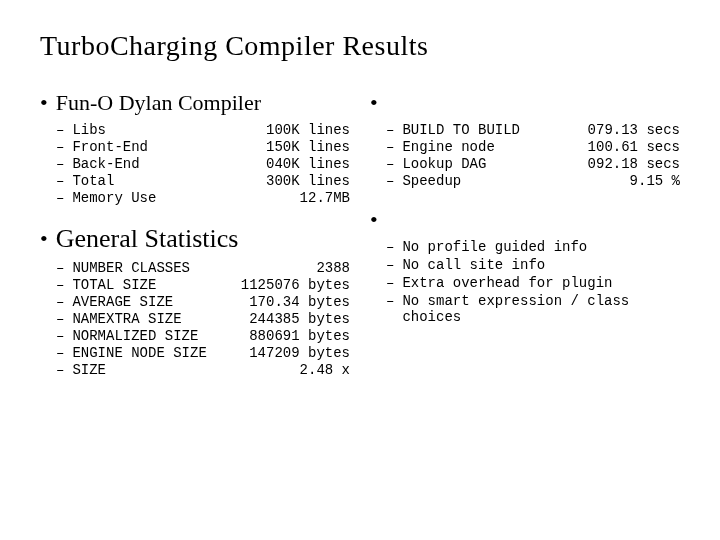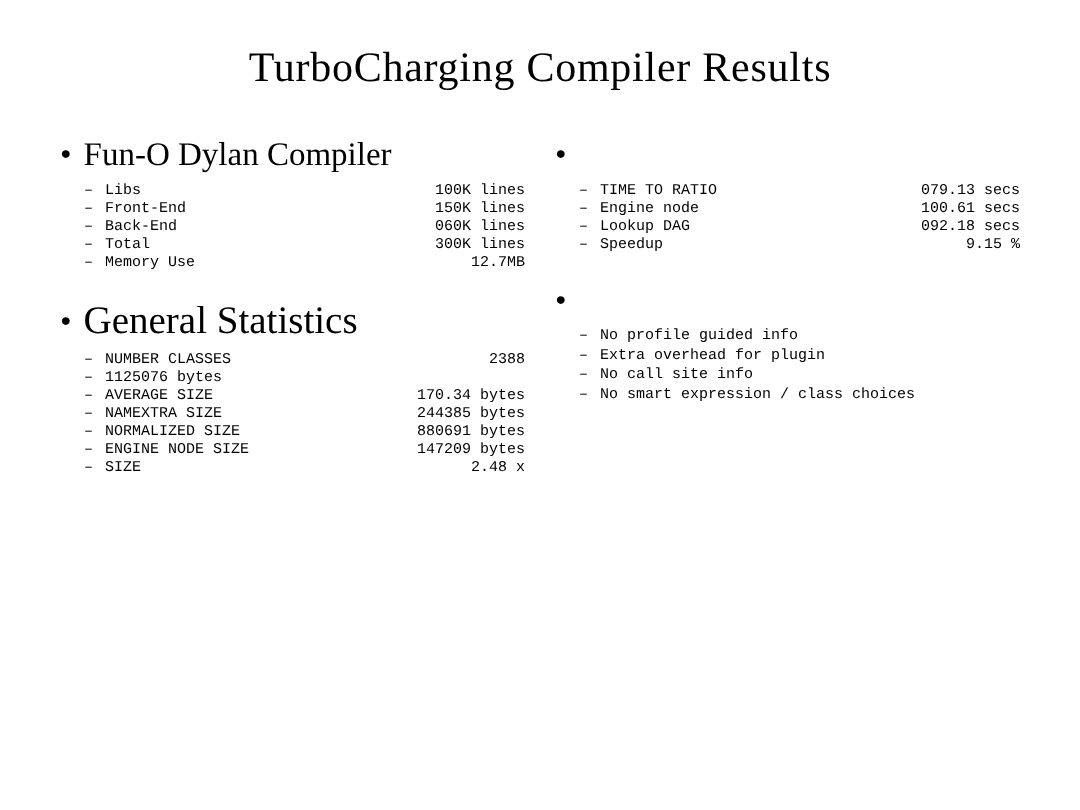--- a/index.html
+++ b/index.html
@@ -10,21 +10,20 @@
       height: 540px;
       overflow: hidden;
       position: relative;
     }
     .page {
       width: 720px;
       height: 540px;
       padding: 30px 40px 20px 40px;
     }
     .title {
-      text-align: center;
       font-size: 28px;
       font-weight: normal;
       margin-bottom: 28px;
       letter-spacing: 0.5px;
     }
     .columns {
       display: flex;
       gap: 20px;
     }
     .col {
@@ -38,21 +37,21 @@
       align-items: center;
       gap: 8px;
     }
     .bullet {
       font-size: 22px;
     }
     .sub-list {
       list-style: none;
       padding-left: 16px;
       margin-bottom: 18px;
-      font-size: 10px;
+      font-size: 14px;
       font-family: 'Courier New', Courier, monospace;
     }
     .sub-list li {
       display: flex;
       align-items: baseline;
       margin-bottom: 1px;
     }
     .sub-list li::before {
       content: '–';
       margin-right: 8px;
@@ -103,21 +102,21 @@
         <li>
           <span class="item-label">Libs</span>
           <span class="item-value">100K lines</span>
         </li>
         <li>
           <span class="item-label">Front-End</span>
           <span class="item-value">150K lines</span>
         </li>
         <li>
           <span class="item-label">Back-End</span>
-          <span class="item-value">060K lines</span>
+          <span class="item-value">040K lines</span>
         </li>
         <li>
           <span class="item-label">Total</span>
           <span class="item-value">300K lines</span>
         </li>
         <li>
           <span class="item-label">Memory Use</span>
           <span class="item-value">12.7MB</span>
         </li>
       </ul>
@@ -125,20 +124,21 @@
       <div class="section-header-lg">
         <span class="bullet">•</span>
         <span>General Statistics</span>
       </div>
       <ul class="sub-list">
         <li>
           <span class="item-label">NUMBER CLASSES</span>
           <span class="item-value">2388</span>
         </li>
         <li>
+          <span class="item-label">TOTAL  SIZE</span>
           <span class="item-value">1125076 bytes</span>
         </li>
         <li>
           <span class="item-label">AVERAGE SIZE</span>
           <span class="item-value">170.34  bytes</span>
         </li>
         <li>
           <span class="item-label">NAMEXTRA SIZE</span>
           <span class="item-value">244385 bytes</span>
         </li>
@@ -158,21 +158,21 @@
 
     </div>
 
     <div class="col">
 
       <div class="section-header">
         <span class="bullet">•</span>
       </div>
       <ul class="sub-list timings-list">
         <li>
-          <span class="item-label">TIME TO RATIO</span>
+          <span class="item-label">BUILD TO BUILD</span>
           <span class="item-value">079.13 secs</span>
         </li>
         <li>
           <span class="item-label">Engine node</span>
           <span class="item-value">100.61 secs</span>
         </li>
         <li>
           <span class="item-label">Lookup DAG</span>
           <span class="item-value">092.18 secs</span>
         </li>
@@ -183,24 +183,24 @@
       </ul>
 
       <div class="section-header-lg">
         <span class="bullet">•</span>
       </div>
       <ul class="sub-list caveats-list">
         <li>
           <span class="item-label">No profile guided info</span>
         </li>
         <li>
+          <span class="item-label">No call site info</span>
+        </li>
+        <li>
           <span class="item-label">Extra overhead for plugin</span>
-        </li>
-        <li>
-          <span class="item-label">No call site info</span>
         </li>
         <li>
           <span class="item-label">No smart expression / class choices</span>
         </li>
       </ul>
 
     </div>
   </div>
 </div>
 

